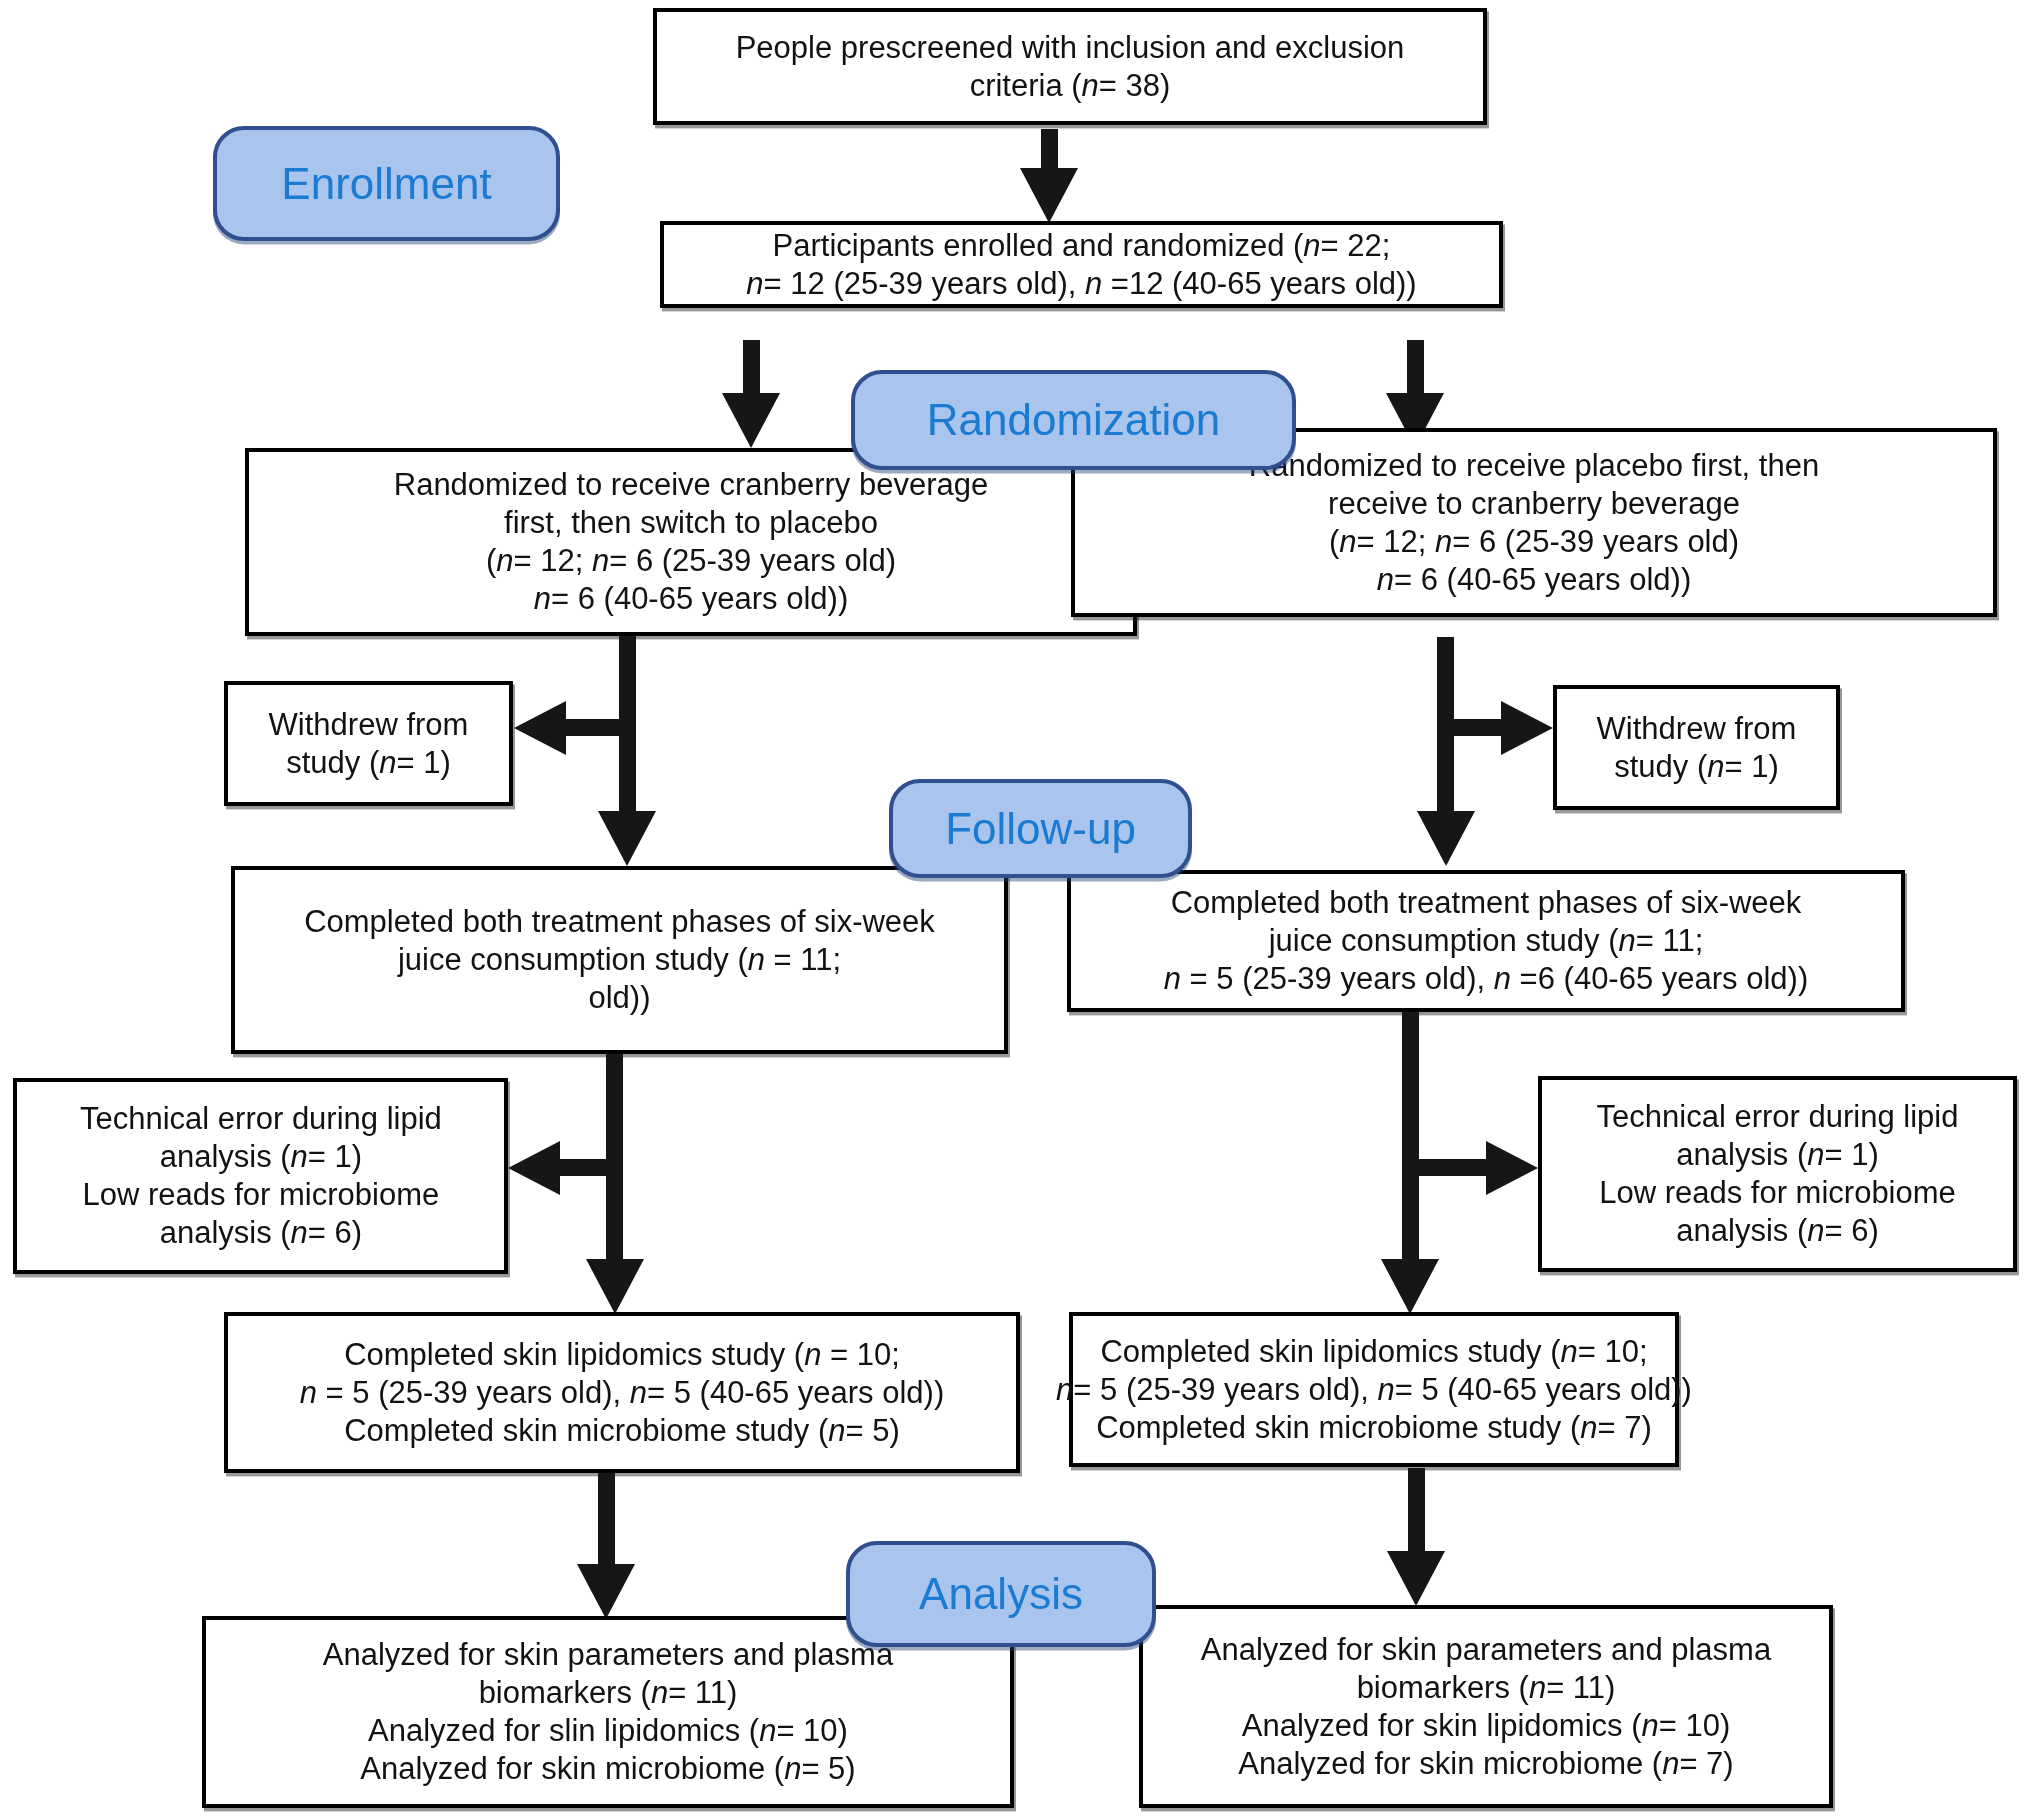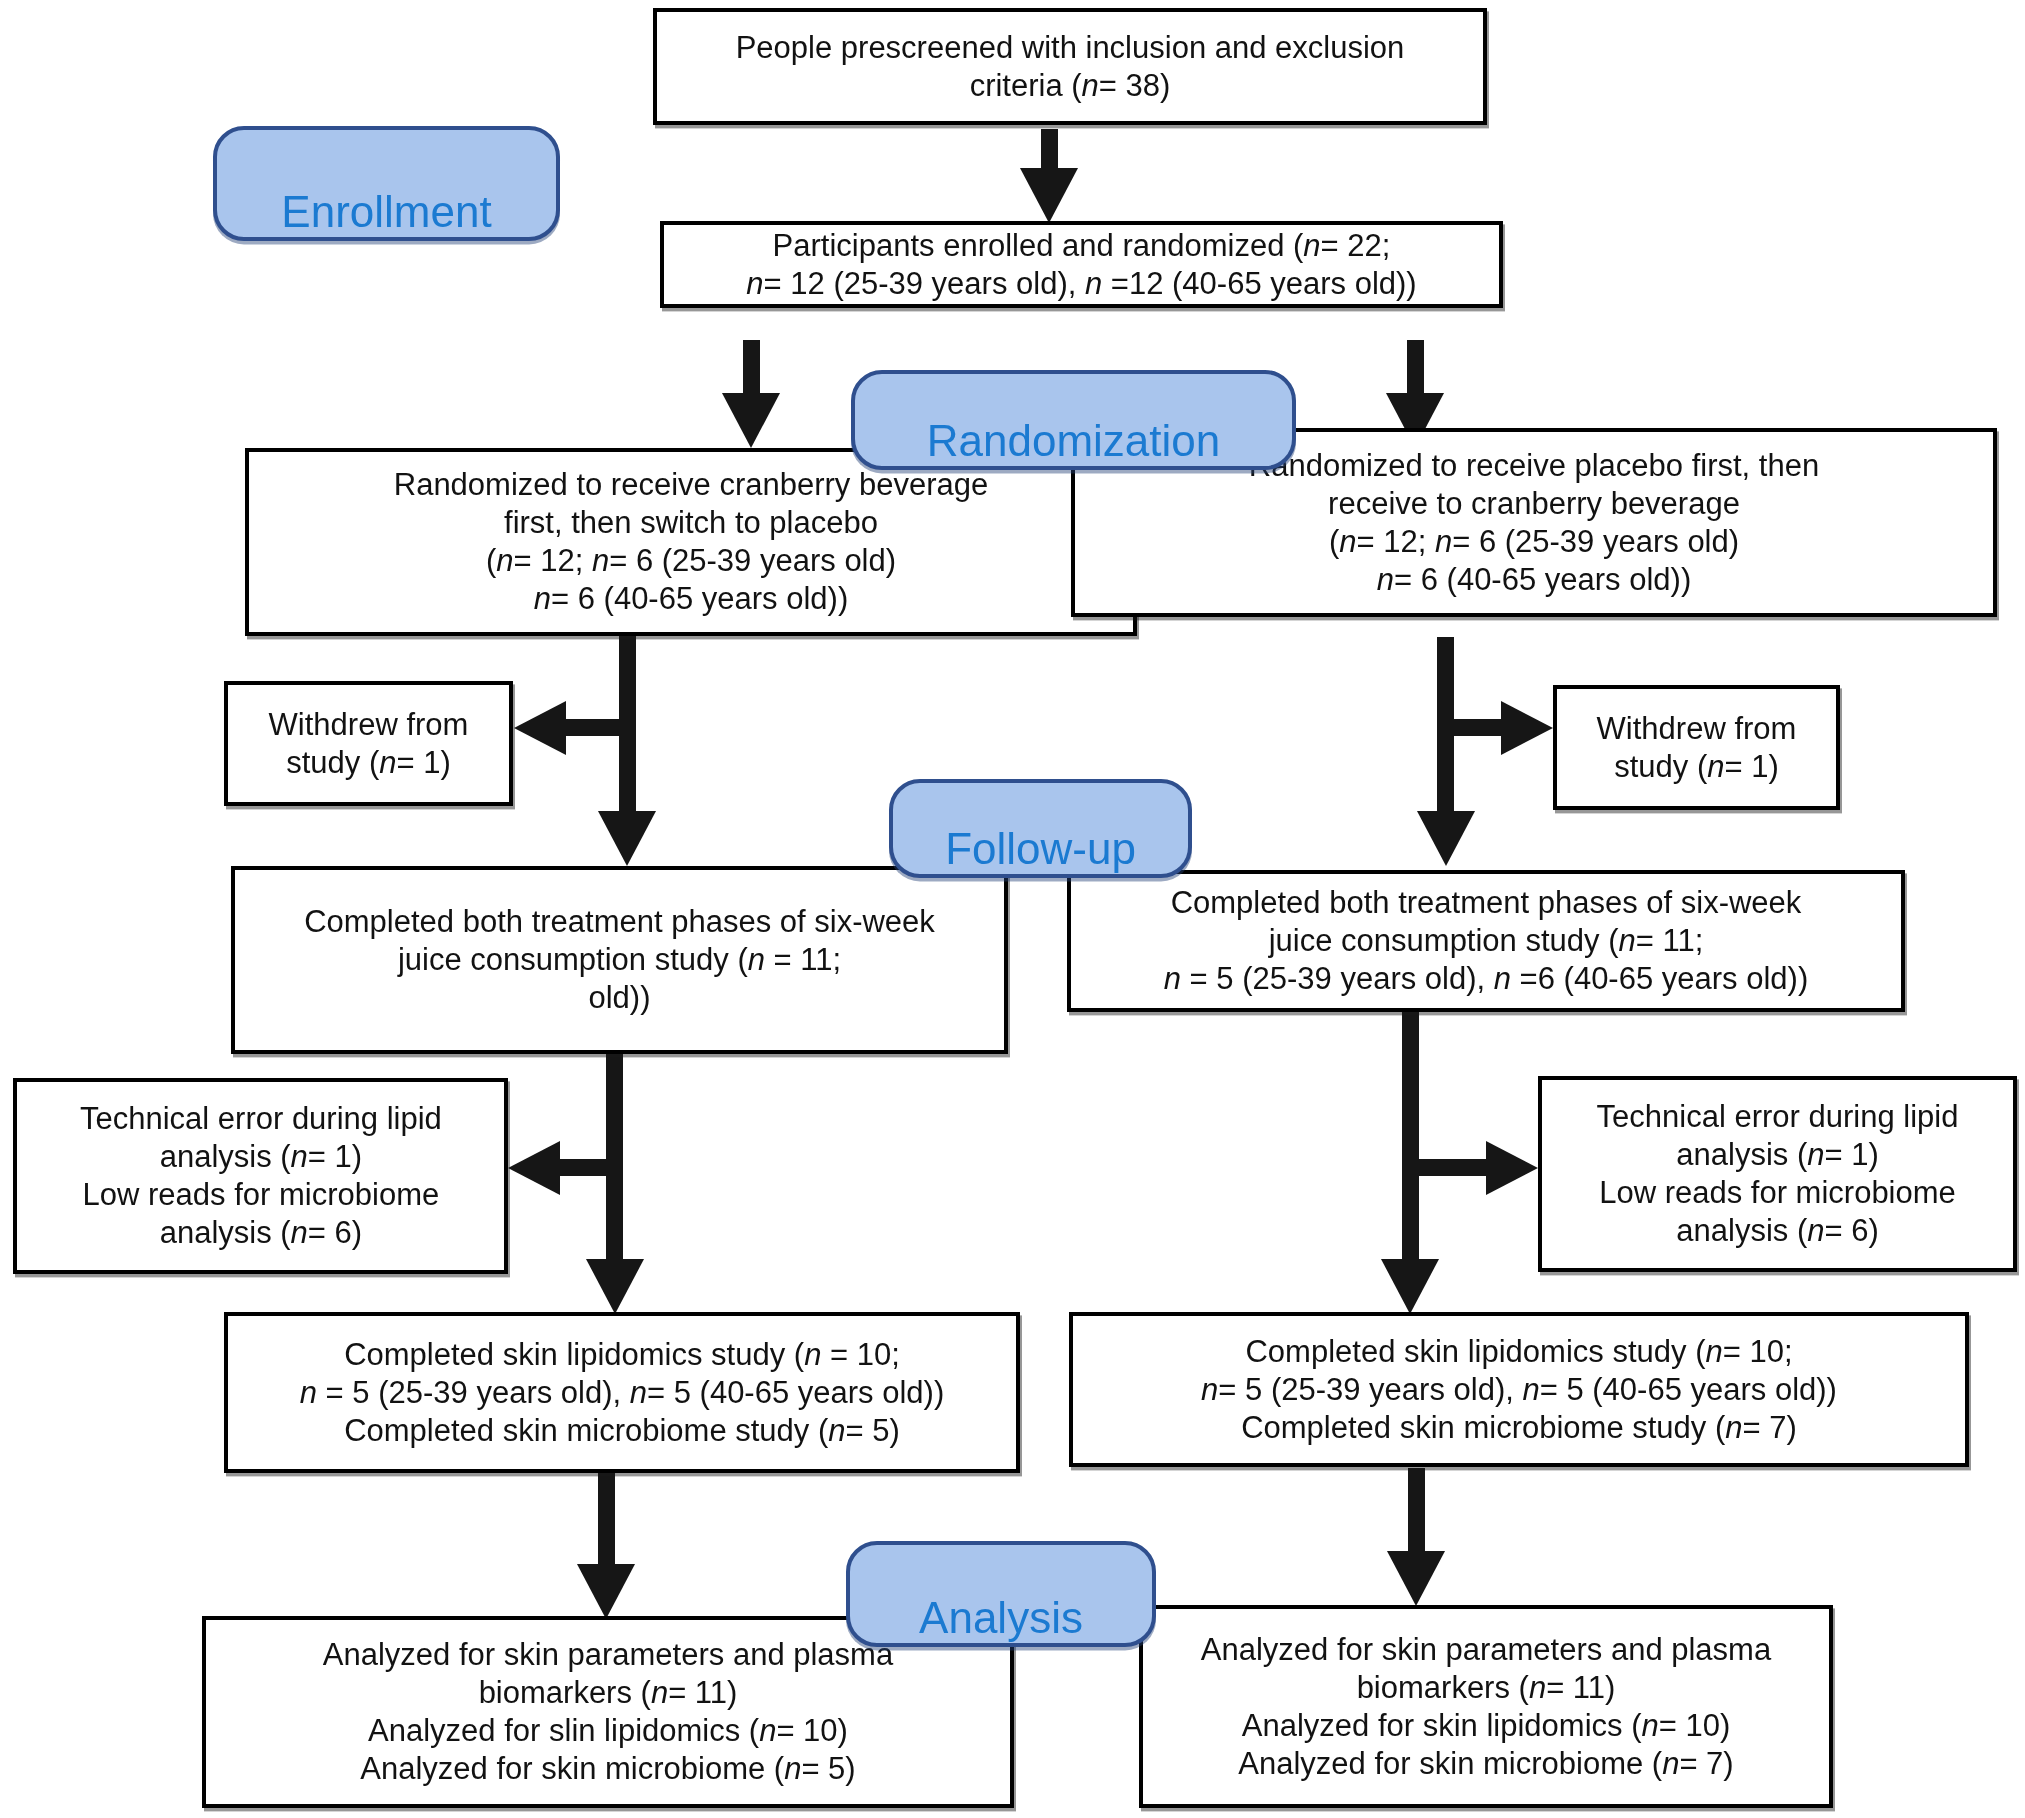--- a/index.html
+++ b/index.html
@@ -35,21 +35,21 @@
   .box .ln { white-space: nowrap; }
   .box i { font-style: italic; }
   .pill {
     position: absolute;
     background: #a9c5ed;
     border: 4.7px solid #2f4f8e;
     border-radius: 31px;
     box-shadow: 0 3.4px 0 rgba(38,66,120,0.45);
     display: flex;
     justify-content: center;
-    align-items: flex-end;
+    align-items: center;
     color: #1b7ad1;
     font-size: 44px;
     z-index: 5;
     box-sizing: border-box;
   }
   .shaft-v {
     position: absolute;
     width: 17.4px;
     background: #161616;
     z-index: 1;
@@ -162,21 +162,21 @@
     <div class="ln">Low reads for microbiome</div>
     <div class="ln">analysis  (<i>n</i>= 6)</div>
   </div>
 
   <div class="box" style="left:224px;top:1312px;width:796px;height:161px">
     <div class="ln">Completed skin lipidomics study (<i>n</i> = 10;</div>
     <div class="ln"><i>n</i> = 5 (25-39 years old), <i>n</i>= 5 (40-65 years old))</div>
     <div class="ln">Completed skin microbiome study (<i>n</i>= 5)</div>
   </div>
 
-  <div class="box" style="left:1069px;top:1312px;width:900px;height:155px">
+  <div class="box" style="left:1069px;top:1312px;width:610px;height:155px">
     <div class="ln">Completed skin lipidomics study (<i>n</i>= 10;</div>
     <div class="ln"><i>n</i>= 5 (25-39 years old), <i>n</i>= 5 (40-65 years old))</div>
     <div class="ln">Completed skin microbiome study (<i>n</i>= 7)</div>
   </div>
 
   <div class="box" style="left:202px;top:1616px;width:812px;height:192px">
     <div class="ln">Analyzed for skin parameters and plasma</div>
     <div class="ln">biomarkers (<i>n</i>= 11)</div>
     <div class="ln">Analyzed for slin lipidomics (<i>n</i>= 10)</div>
     <div class="ln">Analyzed for skin microbiome (<i>n</i>= 5)</div>

